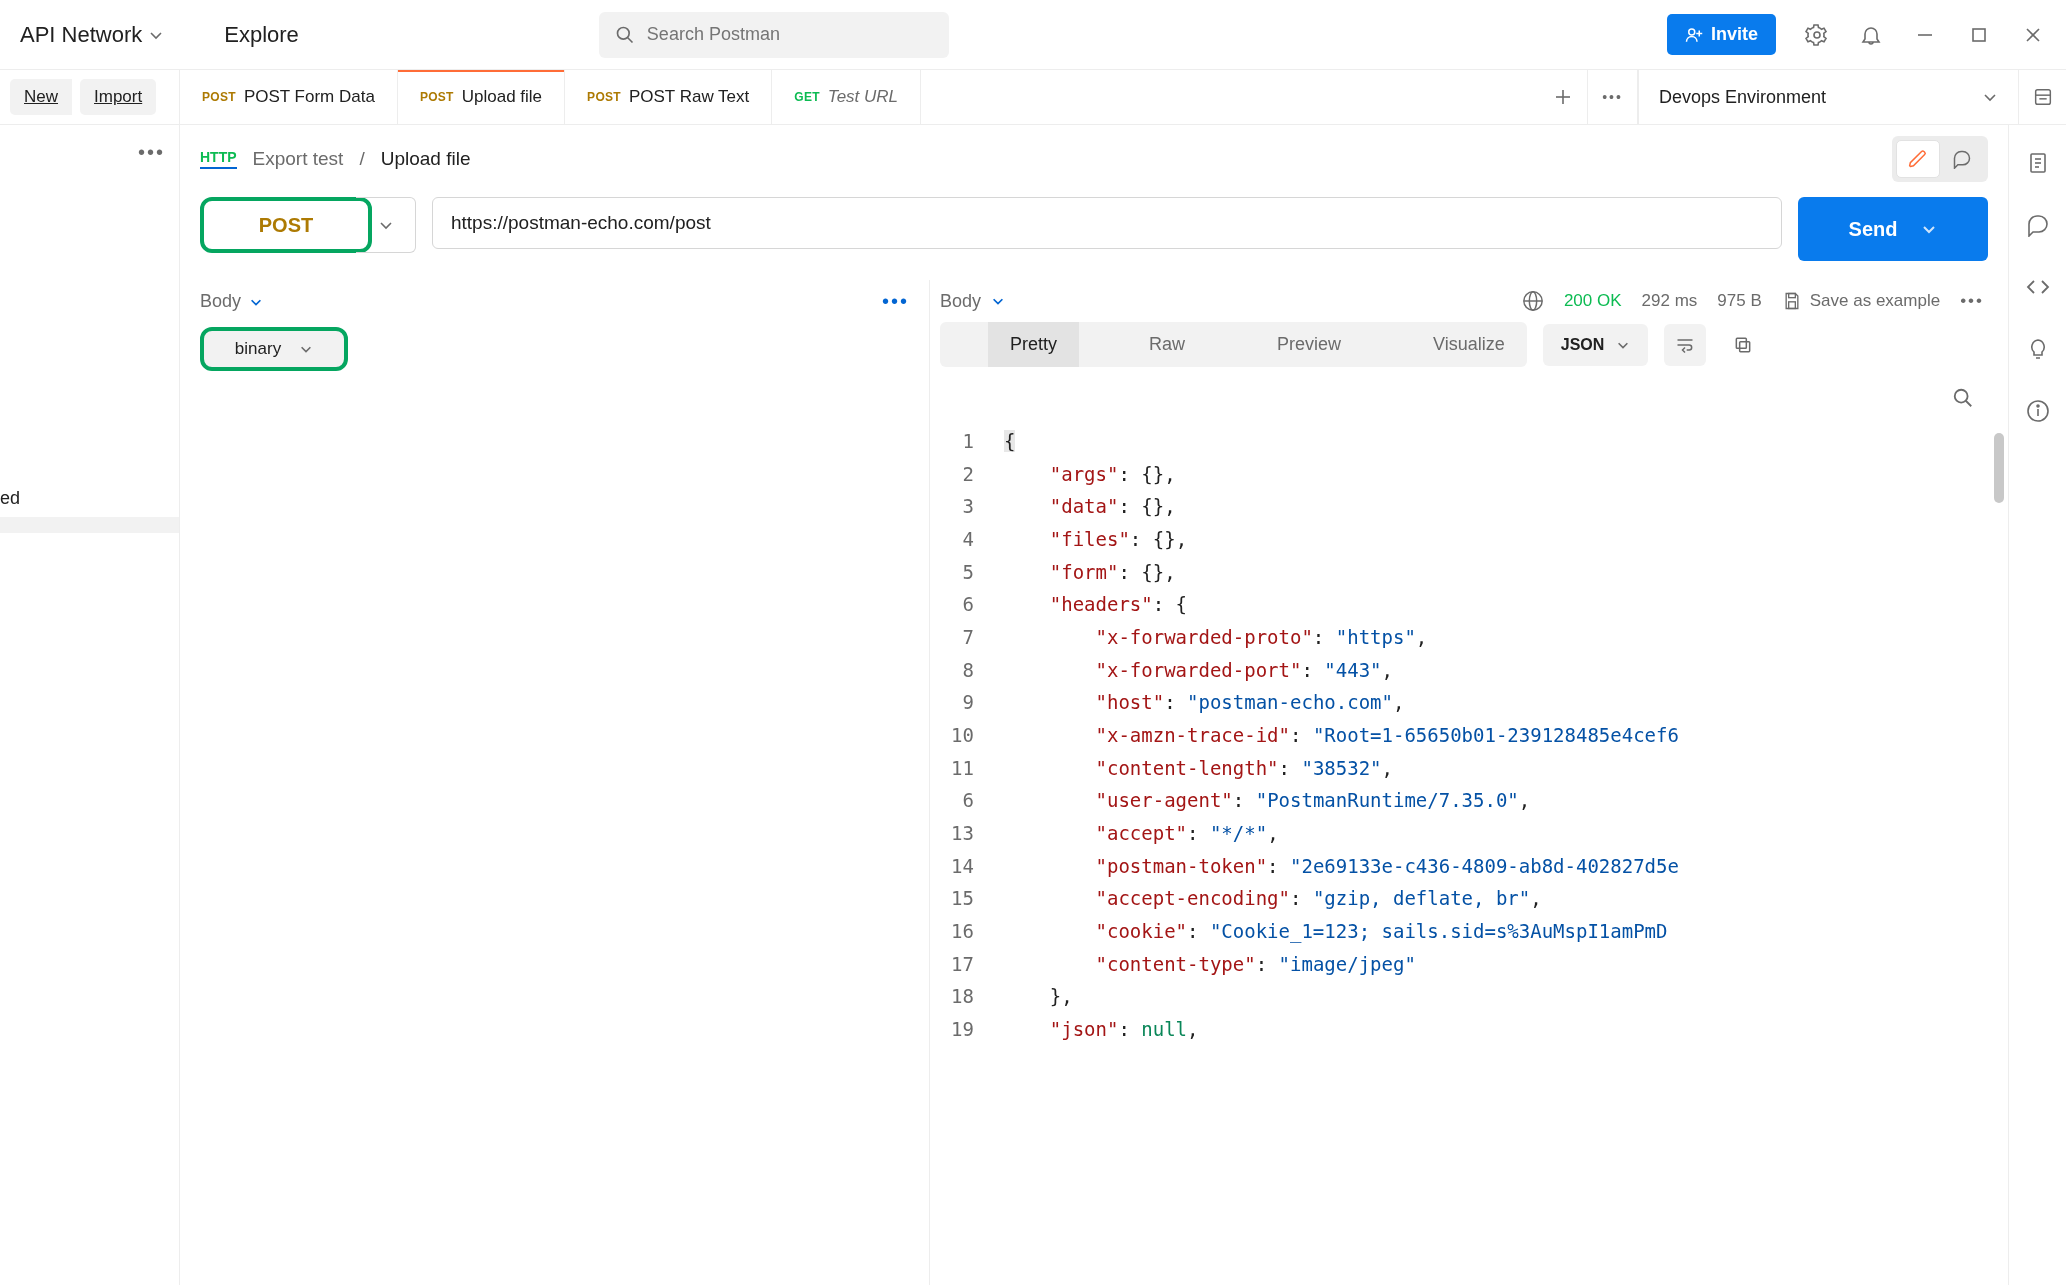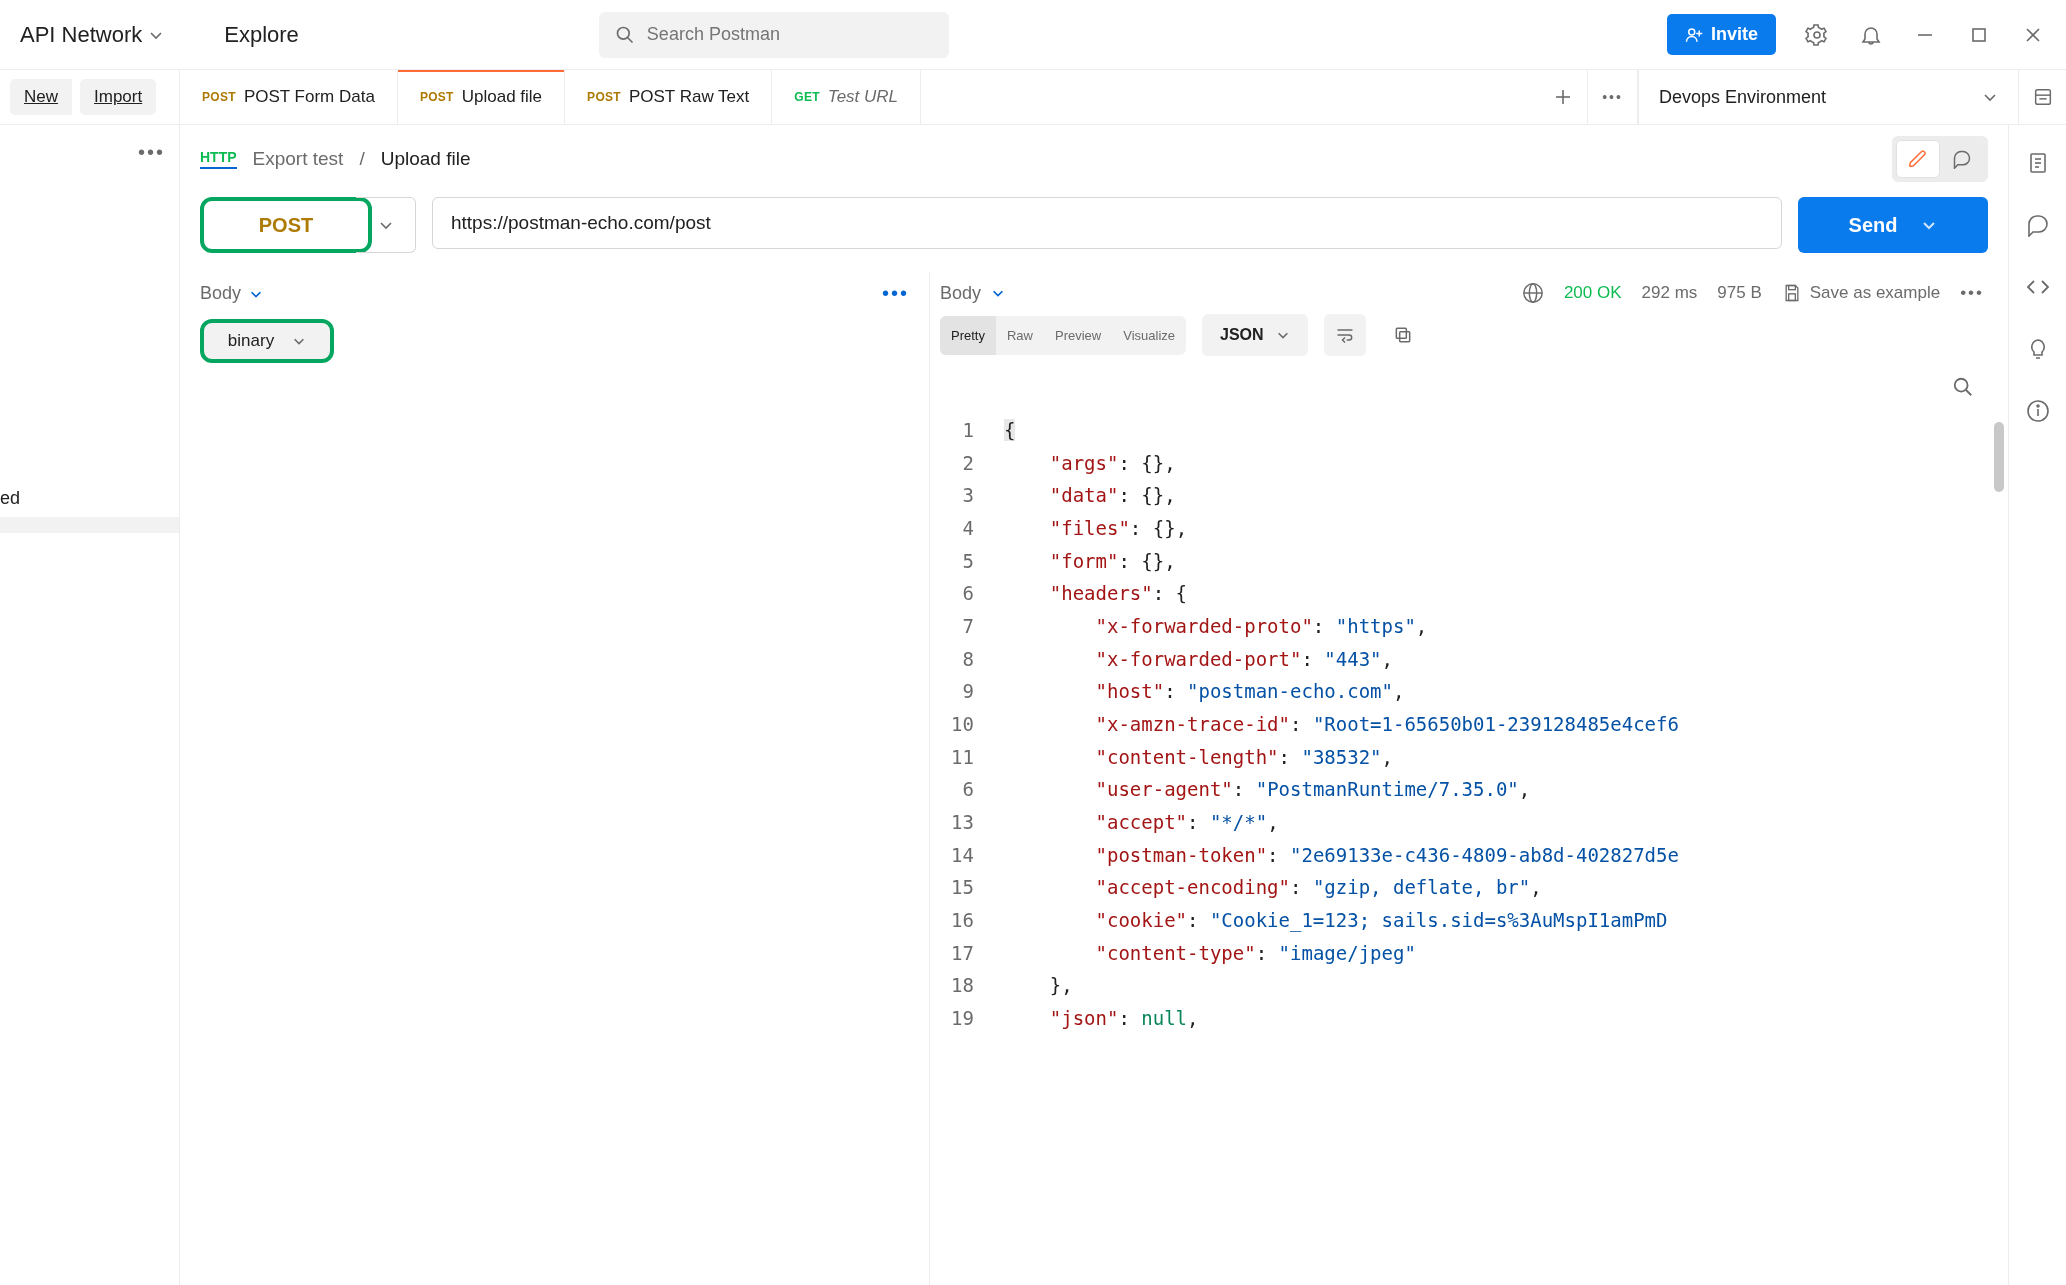--- a/index.html
+++ b/index.html
@@ -53,54 +53,54 @@
   .crumb-actions { margin-left:auto; display:flex; gap:0; background:#ececec; border-radius:6px; padding:4px;}
   .crumb-actions .ca { width:44px; height:38px; display:flex; align-items:center; justify-content:center; cursor:pointer;}
   .crumb-actions .ca.active { background:#fff; border-radius:5px; border:1px solid #e2e2e2;}
   .crumb-actions .ca.active svg { color:#ff6c37;}
 
   .urlrow { padding:4px 20px 18px 20px; display:flex; gap:16px; }
   .method-select { width:172px; height:56px; border:4px solid #05a660; border-radius:12px; display:flex; align-items:center; justify-content:center; gap:28px; font-size:20px; font-weight:700; color:#ad7a03; cursor:pointer;}
   .extra-chev-wrap { width:60px; height:56px; border:1px solid #d6d6d6; border-left:none; border-radius:0 6px 6px 0; display:flex; align-items:center; justify-content:center; margin-left:-16px;}
   .url-input-wrap { flex:1; height:52px; border:1px solid #d6d6d6; border-radius:6px; display:flex; align-items:center; padding:0 18px;}
   .url-input { flex:1; border:none; outline:none; font-size:19px; color:#212121;}
-  .send-btn { width:190px; height:56px; background:#097bed; color:#fff; border:none; border-radius:6px; font-size:20px; font-weight:700; display:flex; align-items:center; justify-content:center; gap:24px; cursor:pointer;}
+  .send-btn { width:190px; height:64px; background:#097bed; color:#fff; border:none; border-radius:6px; font-size:20px; font-weight:700; display:flex; align-items:center; justify-content:center; gap:24px; cursor:pointer;}
   .send-btn .chev { color:#cfe5fb;}
 
   .workarea { flex:1; display:flex; overflow:hidden; border-top:1px solid #fff;}
   .req-side { width:750px; border-right:1px solid #ededed; display:flex; flex-direction:column; padding-top:6px;}
   .res-side { flex:1; display:flex; flex-direction:column; padding-top:6px; overflow:hidden;}
 
   .sub-tabs { display:flex; align-items:center; gap:16px; padding:4px 20px 14px 20px;}
   .sub-tab { font-size:18px; color:#6b6b6b; display:flex; align-items:center; gap:8px; cursor:pointer;}
   .sub-tab .chev svg{ color:#0265d2;}
   .sub-more { margin-left:auto; color:#0265d2; letter-spacing:2px; font-size:20px; cursor:pointer;}
 
   .bodytype-wrap { padding:0 20px 12px 20px;}
-  .bodytype { width:134px; height:44px; border:4px solid #05a660; border-radius:12px; background:#f2f2f2; display:flex; align-items:center; justify-content:center; gap:18px; font-size:17px; color:#212121; cursor:pointer;}
+  .bodytype { width:148px; height:44px; border:4px solid #05a660; border-radius:12px; background:#f2f2f2; display:flex; align-items:center; justify-content:center; gap:18px; font-size:17px; color:#212121; cursor:pointer;}
 
   .file-chip-row { display:flex; align-items:center; gap:8px; padding:0 16px;}
   .warn-icon { color:#f5a623;}
   .file-chip { border:1px solid #d6d6d6; border-radius:5px; padding:5px 10px; display:flex; align-items:center; gap:10px; font-size:17px;}
   .file-chip .x { color:#6b6b6b; cursor:pointer;}
 
   
   .res-header { display:flex; align-items:center; padding:4px 24px 10px 10px; gap:18px;}
   .res-body-label { font-size:18px; color:#6b6b6b; display:flex; align-items:center; gap:10px; cursor:pointer;}
   .res-body-label .chev svg{ color:#0265d2;}
   .res-stats { margin-left:auto; display:flex; align-items:center; gap:20px; font-size:17px;}
   .res-stats .net { color:#6b6b6b;}
   .res-stats .ok  { color:#0cbb52; font-weight:500;}
   .res-stats .dim { color:#6b6b6b;}
   .save-example { display:flex; align-items:center; gap:8px; color:#6b6b6b; font-size:17px; cursor:pointer;}
   .res-more { color:#6b6b6b; letter-spacing:2px; cursor:pointer;}
 
   .res-toolbar { display:flex; align-items:center; gap:16px; padding:0 24px 10px 10px;}
   .seg { display:flex; background:#f2f2f2; border-radius:6px; overflow:hidden;}
-  .seg button { border:none; background:transparent; padding:12px 11px; font-size:13px; color:#6b6b6b; cursor:pointer;}
+  .seg button { border:none; background:transparent; padding:12px 22px; font-size:18px; color:#6b6b6b; cursor:pointer;margin-left:48px;}
   .seg button.on { background:#e3e3e3; color:#212121; font-weight:500;}
   .json-dd { background:#f2f2f2; border:none; border-radius:6px; padding:12px 18px; font-size:16px; font-weight:600; color:#212121; display:flex; align-items:center; gap:12px; cursor:pointer;}
   .tool-icon { width:42px; height:42px; background:#f2f2f2; border-radius:6px; display:flex; align-items:center; justify-content:center; cursor:pointer; color:#6b6b6b;}
   .tool-icon.plain { background:transparent;}
   .search-row { display:flex; justify-content:flex-end; padding:0 24px 6px 0;}
   .search-row .tool-icon { background:transparent;}
 
   .code-view { flex:1; overflow:auto; font-family: ui-monospace, SFMono-Regular, Menlo, Consolas, monospace; font-size:19px; line-height:1.72; padding:0 0 20px 0; position:relative;}
   .code-line { display:flex; }
   .ln { width:60px; text-align:right; padding-right:16px; color:#6b6b6b; user-select:none; flex-shrink:0;}

